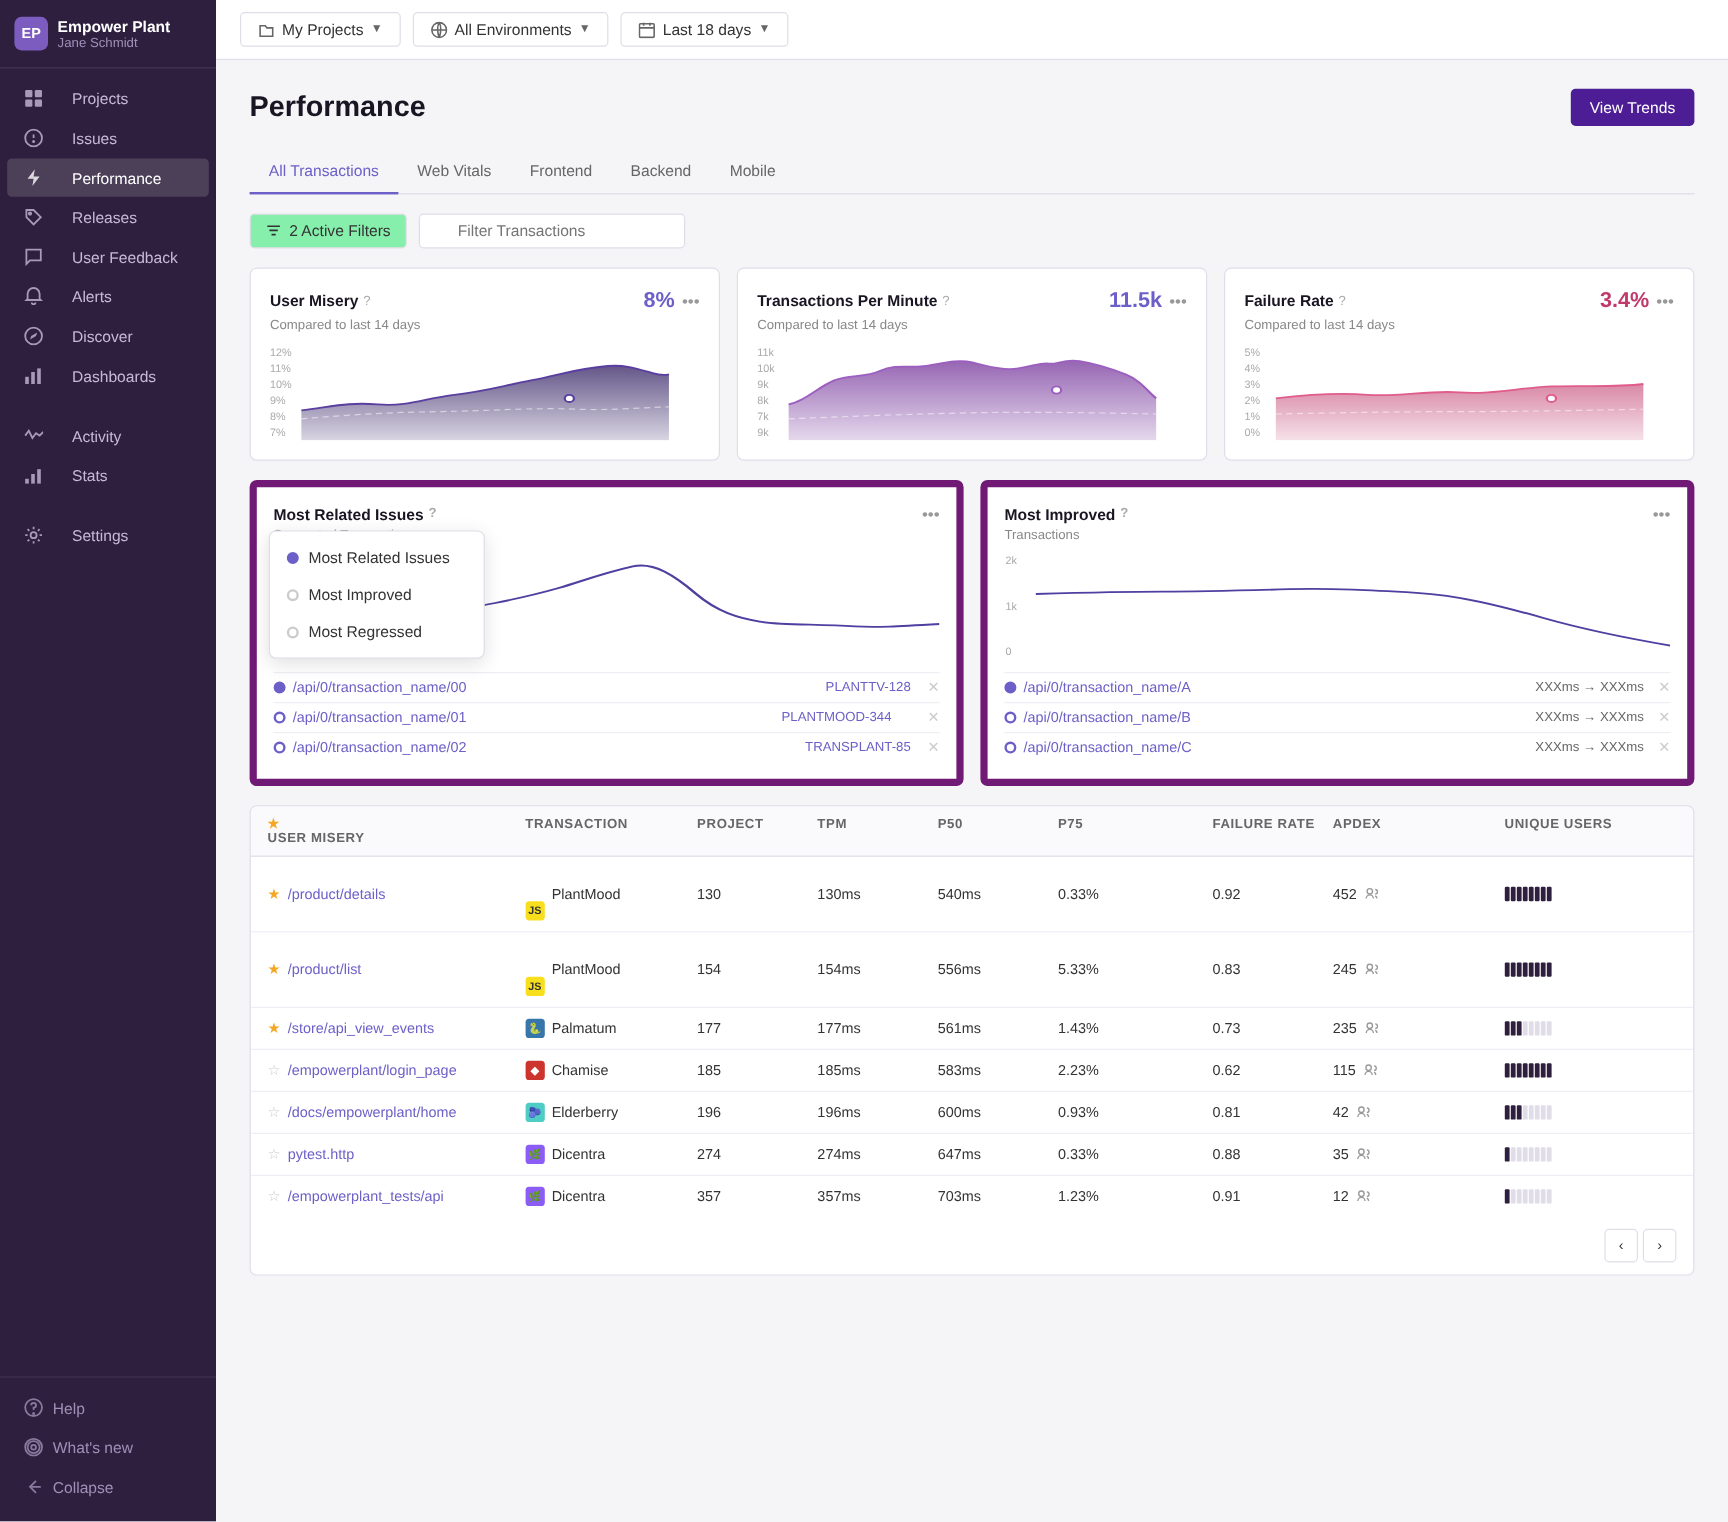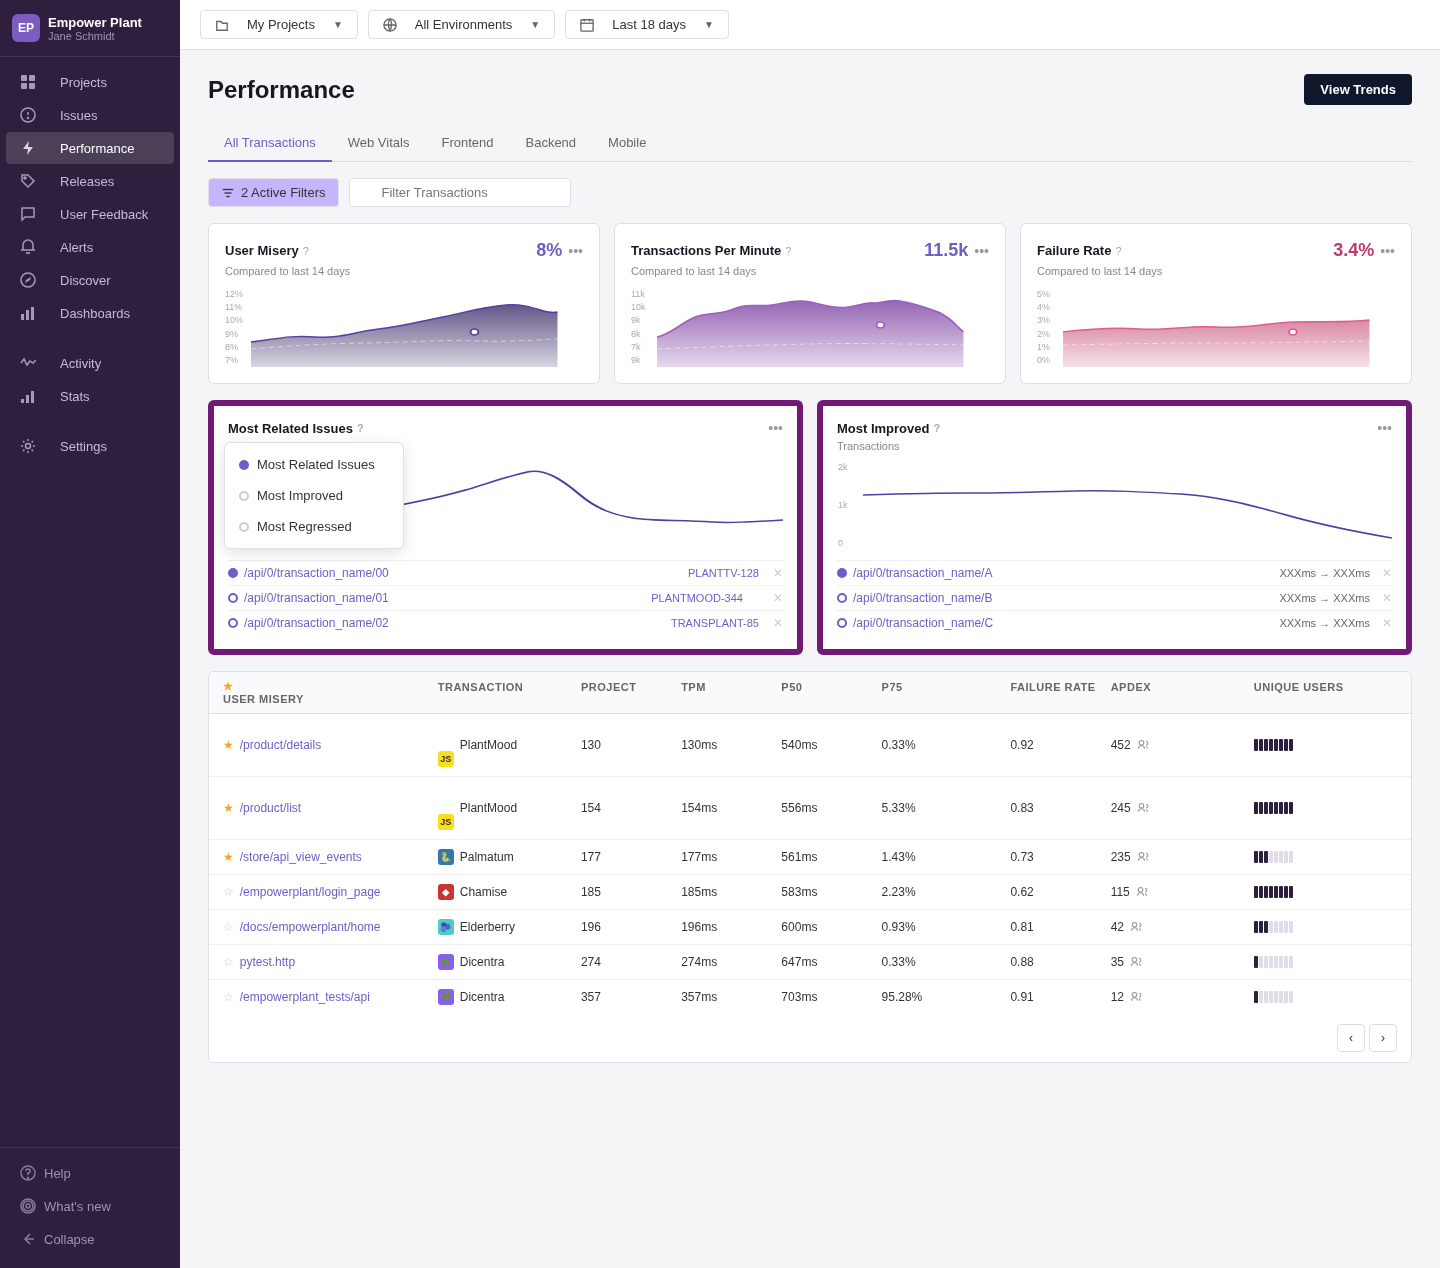--- a/index.html
+++ b/index.html
@@ -17,37 +17,37 @@
     .nav-item.active { background: rgba(255,255,255,0.15); color: white; }
     .nav-icon { width: 16px; height: 16px; flex-shrink: 0; opacity: 0.8; }
     .sidebar-footer { padding: 8px 0 12px; border-top: 1px solid rgba(255,255,255,0.1); }
     .footer-item { display: flex; align-items: center; gap: 8px; padding: 8px 14px; cursor: pointer; color: #a090b8; font-size: 13px; margin: 1px 6px; border-radius: 4px; }
 
     
     .main { flex: 1; display: flex; flex-direction: column; overflow: hidden; background: #f5f5f8; }
 
     
     .topbar { background: white; border-bottom: 1px solid #e0dde8; display: flex; align-items: center; padding: 0 20px; height: 50px; gap: 0; flex-shrink: 0; }
-    .topbar-dropdown { display: flex; align-items: center; gap: 18px; padding: 6px 14px; border: 1px solid #e0dde8; border-radius: 4px; cursor: pointer; font-size: 13px; color: #333; margin-right: 10px; background: white; }
+    .topbar-dropdown { display: flex; align-items: center; gap: 6px; padding: 6px 14px; border: 1px solid #e0dde8; border-radius: 4px; cursor: pointer; font-size: 13px; color: #333; margin-right: 10px; background: white; }
     .chevron { font-size: 10px; color: #666; }
 
     
     .content { flex: 1; overflow-y: auto; padding: 24px 28px; }
     .page-header { display: flex; align-items: center; justify-content: space-between; margin-bottom: 20px; }
     .page-title { font-size: 24px; font-weight: 600; color: #1a1523; }
-    .btn-primary { background: #0f172a; color: white; border: none; border-radius: 4px; padding: 8px 16px; font-size: 13px; font-weight: 700; cursor: pointer; }
+    .btn-primary { background: #4c1d95; color: white; border: none; border-radius: 4px; padding: 8px 16px; font-size: 13px; font-weight: 400; cursor: pointer; }
 
     
     .tabs { display: flex; gap: 0; border-bottom: 1px solid #e0dde8; margin-bottom: 16px; }
     .tab { padding: 10px 16px; font-size: 13px; color: #666; cursor: pointer; border-bottom: 2px solid transparent; margin-bottom: -1px; }
     .tab.active { color: #6c5fc7; border-bottom-color: #6c5fc7; font-weight: 500; }
 
     
     .filter-bar { display: flex; align-items: center; gap: 10px; margin-bottom: 16px; }
-    .filter-btn { display: flex; align-items: center; gap: 6px; padding: 6px 12px; border: 1px solid #e0dde8; border-radius: 4px; background: #c4b5fd; cursor: pointer; font-size: 13px; color: #333; }
+    .filter-btn { display: flex; align-items: flex-start; gap: 6px; padding: 6px 12px; border: 1px solid #e0dde8; border-radius: 4px; background: #86efac; cursor: pointer; font-size: 13px; color: #333; }
     .filter-input { flex: 1; padding: 6px 12px 6px 32px; border: 1px solid #e0dde8; border-radius: 4px; font-size: 13px; color: #666; background: white; position: relative; }
     .filter-wrap { flex: 1; position: relative; }
     .filter-wrap .search-icon-pos { position: absolute; left: 10px; top: 50%; transform: translateY(-50%); color: #999; font-size: 12px; }
 
     
     .metric-cards { display: grid; grid-template-columns: 1fr 1fr 1fr; gap: 14px; margin-bottom: 16px; }
     .metric-card { background: white; border: 1px solid #e0dde8; border-radius: 6px; padding: 16px; }
     .metric-card-header { display: flex; align-items: center; justify-content: space-between; margin-bottom: 4px; }
     .metric-card-title { font-size: 13px; font-weight: 600; color: #1a1523; display: flex; align-items: center; gap: 4px; }
     .metric-card-value { font-size: 18px; font-weight: 600; color: #6c5fc7; }
@@ -776,21 +776,21 @@
       <span class="star-empty">☆</span>
       <a class="td-link" href="#">/empowerplant_tests/api</a>
     </div>
     <div class="td">
       <span class="project-dot dc" style="background:#8b5cf6;color:white">🌿</span>
       <span>Dicentra</span>
     </div>
     <div class="td">357</div>
     <div class="td">357ms</div>
     <div class="td">703ms</div>
-    <div class="td">95.28%</div>
+    <div class="td">1.23%</div>
     <div class="td">0.91</div>
     <div class="td">
       12
       <svg width="12" height="12" viewBox="0 0 16 16" fill="none" stroke="#999" stroke-width="1.5">
                 <circle cx="6" cy="5" r="3"></circle>
                 <path d="M2 13a4 4 0 0 1 8 0"></path>
                 <path d="M12 3c1.5 0 2.5 1 2.5 2.5S13.5 8 12 8"></path>
                 <path d="M14 13c0-1.5-1-2.5-2-3"></path>
               </svg>
     </div>

